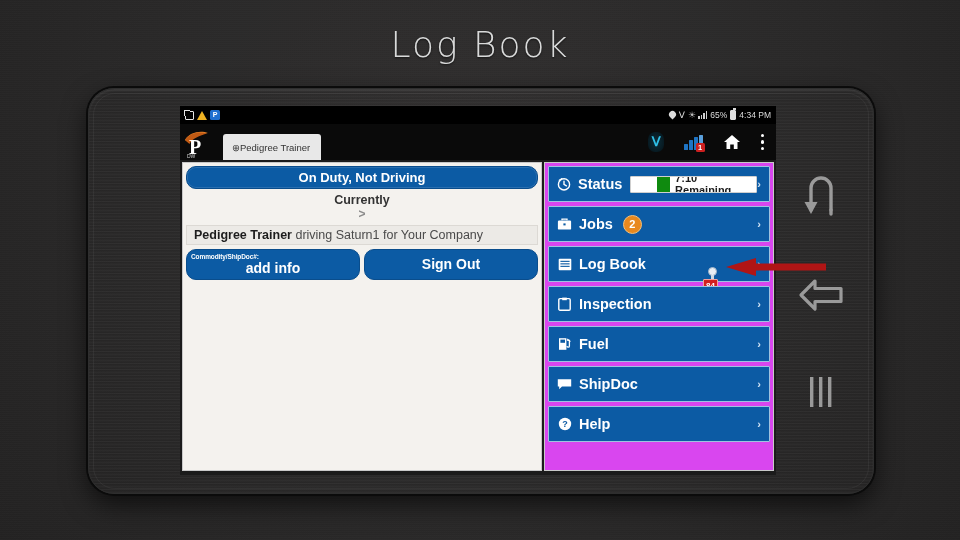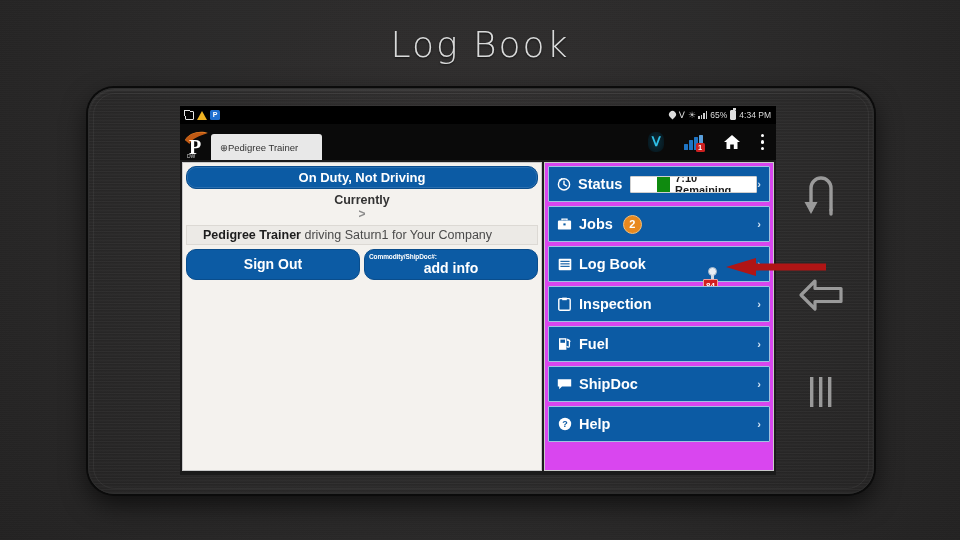--- a/index.html
+++ b/index.html
@@ -113,21 +113,21 @@
   #app-bar {
     height: 36px; background: #0a0a0a; display: flex; align-items: flex-end;
     padding-left: 3px; position: relative;
   }
   #app-logo {
     width: 26px; height: 30px; margin-bottom: 1px; position: relative; flex: none;
   }
   #tab-pedigree {
     height: 26px; background: #e8e8e8; color: #333;
     font-size: 9.5px; display: flex; align-items: center;
-    padding: 0 24px 0 9px; border-radius: 3px 3px 0 0; margin-left: 2px;
+    padding: 0 11px 0 9px; border-radius: 3px 3px 0 0; margin-left: 14px;
     white-space: nowrap;
   }
   #appbar-actions {
     margin-left: auto; display: flex; align-items: center; gap: 20px;
     padding-right: 12px; height: 36px;
   }
   .ic-bluetooth {
     width: 16px; height: 20px; border-radius: 7px;
     background: radial-gradient(ellipse at 50% 50%, #0e2e3a 0%, #071a22 70%, #050505 100%);
     color: #2fc0e8; font-size: 13px; text-align: center; line-height: 20px; font-weight: bold;
@@ -161,21 +161,21 @@
   #duty-status-btn {
     height: 23px; line-height: 21px; font-size: 13px;
     box-shadow: inset 0 0 0 1px rgba(255,255,255,.12);
   }
   #currently-row {
     display: flex; align-items: center; justify-content: space-between;
     padding: 0 4px; color: #333; font-size: 12.5px; font-weight: bold; flex-direction: column;
   }
   #currently-row .chev { color: #8b8b8b; font-weight: bold; font-size: 12px; }
   #driver-line {
-    background: #eceae6; border: 1px solid #dcd9d4; padding: 2px 16px;
+    background: #eceae6; border: 1px solid #dcd9d4; padding: 2px 7px;
     font-size: 12.5px; color: #3a3a3a; white-space: nowrap; overflow: hidden;
   }
   #driver-line b { color: #1d1d1d; }
   #driver-line span.light { font-weight: normal; color: #4a4a4a; }
   #left-actions { display: flex; gap: 4px; }
   #sign-out-btn { flex: 1; height: 31px; line-height: 29px; font-size: 14px; }
   #add-info-btn {
     flex: 1; height: 31px; display: flex; flex-direction: column;
     align-items: center; justify-content: center; line-height: 1;
   }
@@ -320,25 +320,25 @@
       <div id="currently-row">
         <span>Currently</span>
         <span class="chev">&gt;</span>
       </div>
 
       <div id="driver-line">
         <b>Pedigree Trainer</b><span class="light"> driving Saturn1 for Your Company</span>
       </div>
 
       <div id="left-actions">
-        <div id="sign-out-btn" class="btn-primary">Sign Out</div>
         <div id="add-info-btn" class="btn-primary">
           <span class="small">Commodity/ShipDoc#:</span>
           <span class="big">add info</span>
         </div>
+        <div id="sign-out-btn" class="btn-primary">Sign Out</div>
       </div>
 
       <div id="left-filler"></div>
     </div>
 
     <div id="right-panel">
 
       <div class="menu-row">
         <span class="mi-icon">
           <svg width="14" height="14" viewBox="0 0 14 14">

